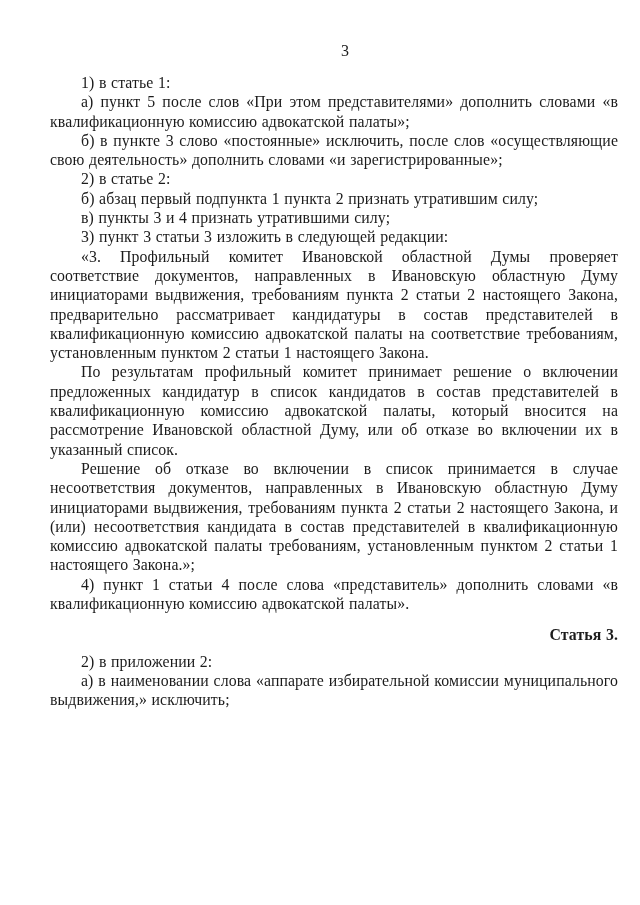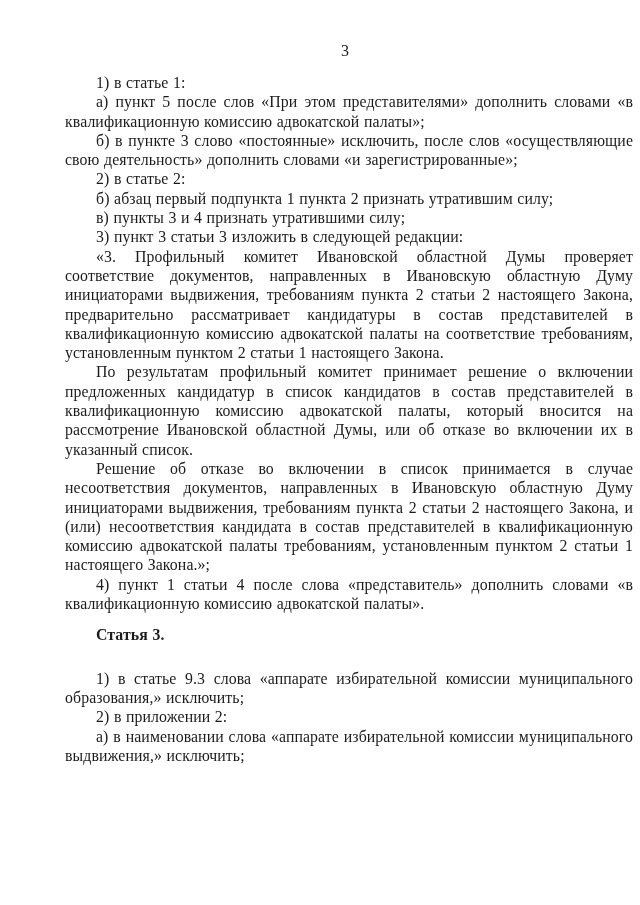--- a/index.html
+++ b/index.html
@@ -21,57 +21,56 @@
     top: 41px;
     left: 61px;
     width: 568px;
     text-align: center;
     font-size: 16px;
     line-height: 19px;
   }
   .content {
     position: absolute;
     top: 73px;
-    left: 65px;
+    left: 50px;
     width: 568px;
   }
   .content p {
     margin: 0;
     font-size: 15.8px;
     line-height: 19.3px;
     text-align: justify;
     text-indent: 31px;
     letter-spacing: 0.1px;
     word-spacing: 0.5px;
   }
   .content p.heading {
     font-weight: bold;
-    text-align: left;
+    text-align: right;
     margin-top: 12px;
-    margin-bottom: 24px;
+    margin-bottom: 7px;
   }
 </style>
 </head>
 <body>
 
 <div class="sheet">
 
   <div class="pageno">3</div>
 
   <div class="content">
     <p>1) в статье 1:</p>
     <p>а) пункт 5 после слов «При этом представителями» дополнить словами «в квалификационную комиссию адвокатской палаты»;</p>
     <p>б) в пункте 3 слово «постоянные» исключить, после слов «осуществляющие свою деятельность» дополнить словами «и зарегистрированные»;</p>
     <p>2) в статье 2:</p>
     <p>б) абзац первый подпункта 1 пункта 2 признать утратившим силу;</p>
     <p>в) пункты 3 и 4 признать утратившими силу;</p>
     <p>3) пункт 3 статьи 3 изложить в следующей редакции:</p>
     <p>«3. Профильный комитет Ивановской областной Думы проверяет соответствие документов, направленных в Ивановскую областную Думу инициаторами выдвижения, требованиям пункта 2 статьи 2 настоящего Закона, предварительно рассматривает кандидатуры в состав представителей в квалификационную комиссию адвокатской палаты на соответствие требованиям, установленным пунктом 2 статьи 1 настоящего Закона.</p>
-    <p>По результатам профильный комитет принимает решение о включении предложенных кандидатур в список кандидатов в состав представителей в квалификационную комиссию адвокатской палаты, который вносится на рассмотрение Ивановской областной Думы, или об отказе во включении их в указанный список.</p>
+    <p>По результатам профильный комитет принимает решение о включении предложенных кандидатур в список кандидатов в состав представителей в квалификационную комиссию адвокатской палаты, который вносится на рассмотрение Ивановской областной Думу, или об отказе во включении их в указанный список.</p>
     <p>Решение об отказе во включении в список принимается в случае несоответствия документов, направленных в Ивановскую областную Думу инициаторами выдвижения, требованиям пункта 2 статьи 2 настоящего Закона, и (или) несоответствия кандидата в состав представителей в квалификационную комиссию адвокатской палаты требованиям, установленным пунктом 2 статьи 1 настоящего Закона.»;</p>
     <p>4) пункт 1 статьи 4 после слова «представитель» дополнить словами «в квалификационную комиссию адвокатской палаты».</p>
     <p class="heading">Статья 3.</p>
-    <p>1) в статье 9.3 слова «аппарате избирательной комиссии муниципального образования,» исключить;</p>
     <p>2) в приложении 2:</p>
     <p>а) в наименовании слова «аппарате избирательной комиссии муниципального выдвижения,» исключить;</p>
   </div>
 
 </div>
 
 </body></html>

